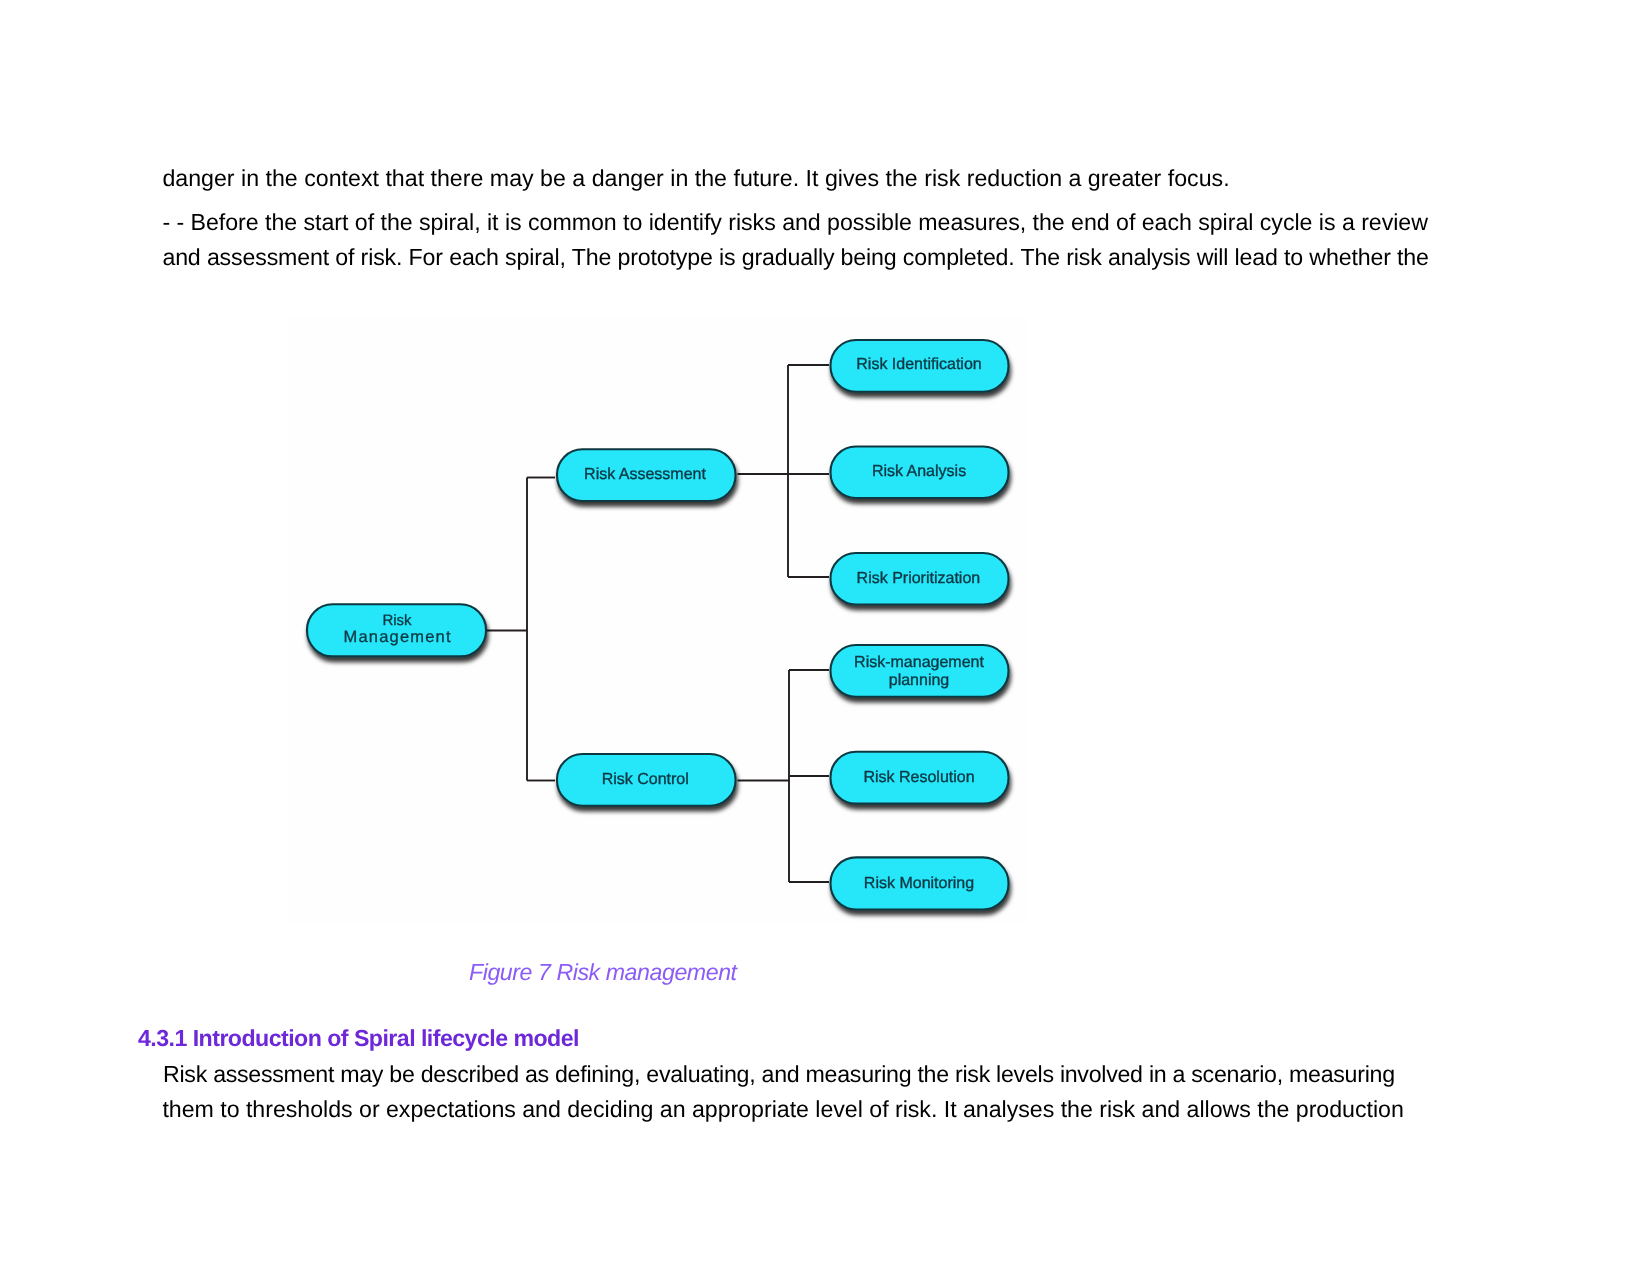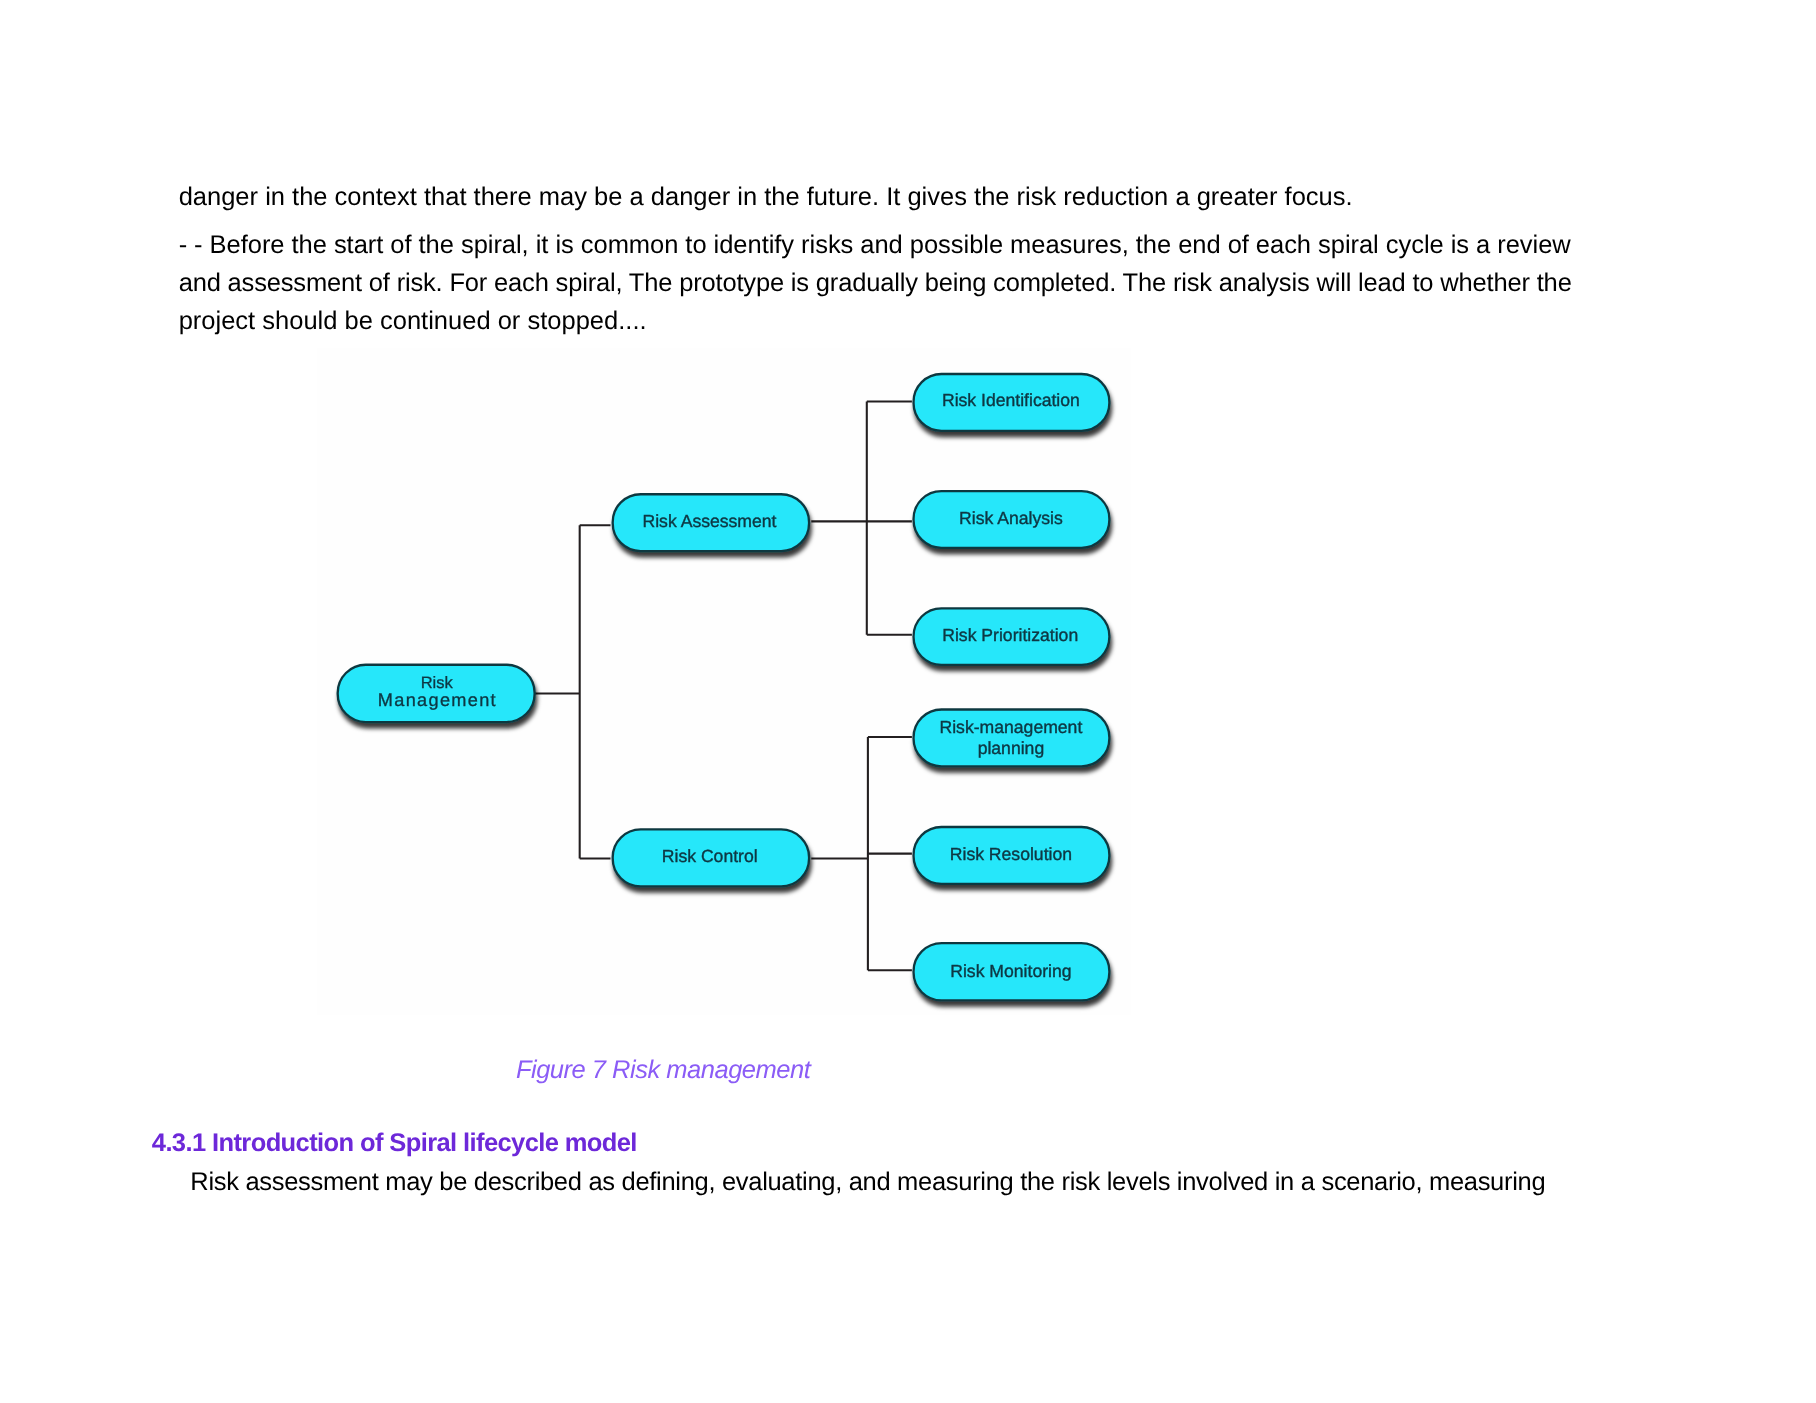--- a/index.html
+++ b/index.html
@@ -25,21 +25,20 @@
              stroke-width:0.3px;}
 </style>
 </head>
 <body>
 
 <div class="page">
 
   <div class="txt" style="left:162.4px;top:153px">danger in the context that there may be a danger in the future. It gives the risk reduction a greater focus.</div>
   <div class="txt" style="left:162.4px;top:196.5px;letter-spacing:-0.04px">- - Before the start of the spiral, it is common to identify risks and possible measures, the end of each spiral cycle is a review</div>
   <div class="txt" style="left:162.4px;top:231.5px;letter-spacing:-0.16px">and assessment of risk. For each spiral, The prototype is gradually being completed. The risk analysis will lead to whether the</div>
-  <div class="txt" style="left:162.4px;top:266px">project should be continued or stopped....</div>
 
   <div class="figwrap">
     <svg width="740" height="607" viewBox="0 0 740 607">
       <defs>
         <filter id="nodeshadow" x="-20%" y="-20%" width="160%" height="180%">
           <feDropShadow dx="1.5" dy="4.8" stdDeviation="1.9" flood-color="#000000" flood-opacity="0.78"></feDropShadow>
         </filter>
       </defs>
 
       <g stroke="#231f20" stroke-width="1.9" fill="none">
@@ -84,15 +83,16 @@
         <text class="nodelabel" x="631" y="465.7">Risk Resolution</text>
         <text class="nodelabel" x="631" y="571.9">Risk Monitoring</text>
       </g>
     </svg>
   </div>
 
   <div class="txt caption" style="left:469px;top:946.5px">Figure 7 Risk management</div>
 
   <div class="txt heading" style="left:138px;top:1012.5px">4.3.1 Introduction of Spiral lifecycle model</div>
 
-  <div class="txt" style="left:173px;top:1049px;letter-spacing:-0.28px">Risk assessment may be described as defining, evaluating, and measuring the risk levels involved in a scenario, measuring</div>
+  <div class="txt" style="left:163px;top:1049px;letter-spacing:-0.28px">Risk assessment may be described as defining, evaluating, and measuring the risk levels involved in a scenario, measuring</div>
+  <div class="txt" style="left:162.4px;top:1084px;letter-spacing:-0.03px">them to thresholds or expectations and deciding an appropriate level of risk. It analyses the risk and allows the production</div>
 
 </div>
 
 </body></html>

